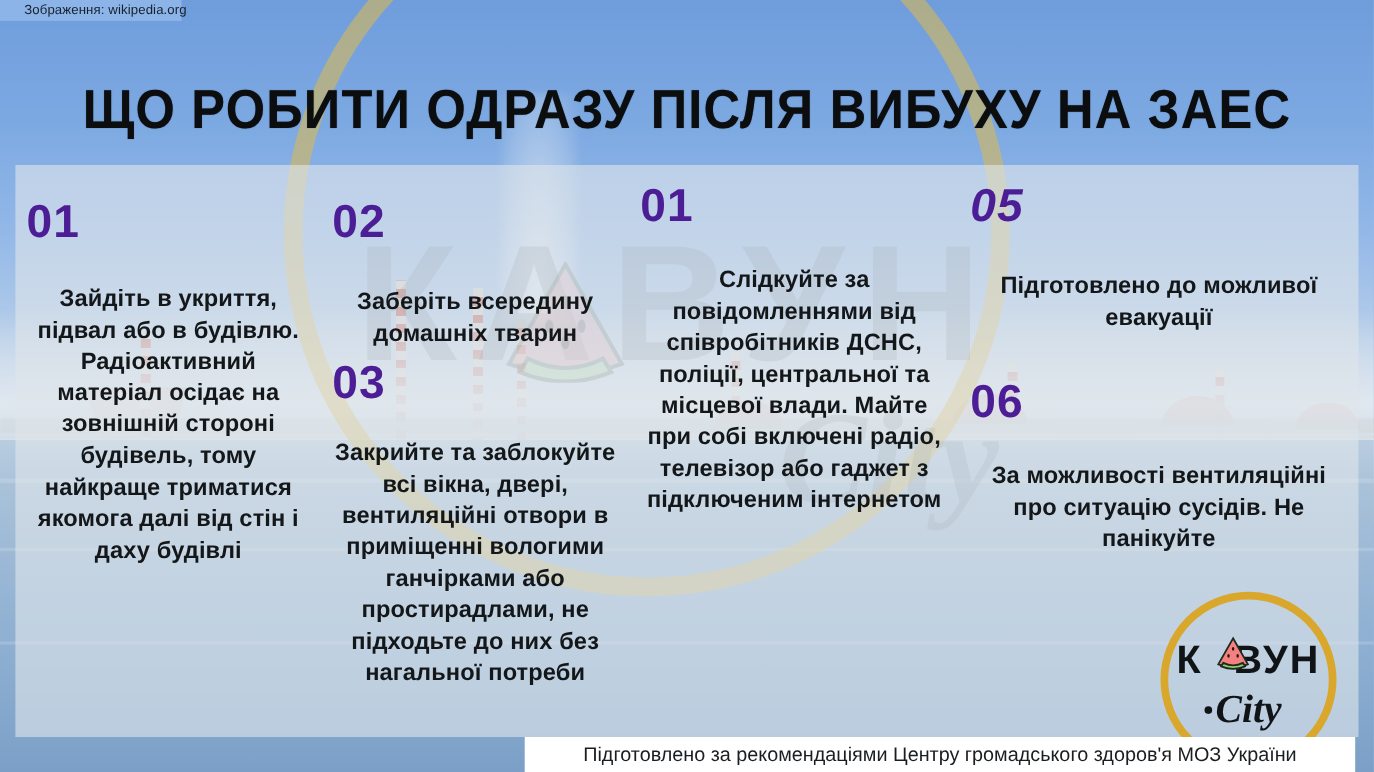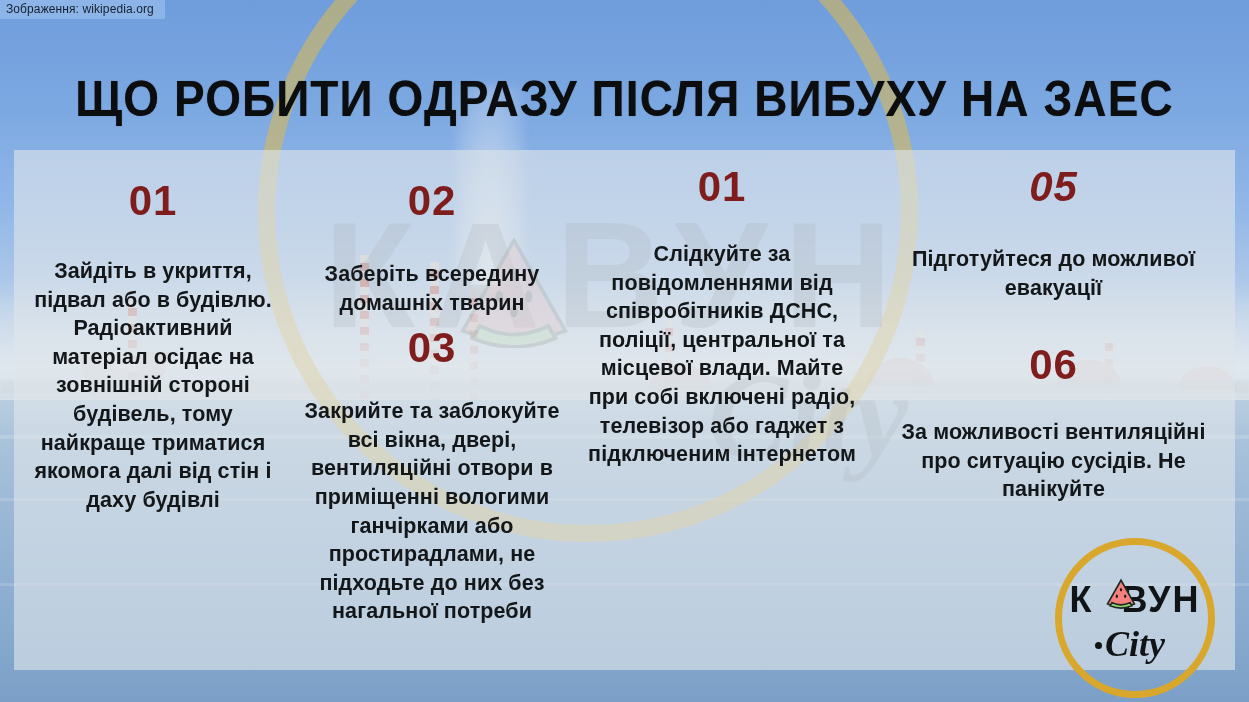--- a/index.html
+++ b/index.html
@@ -139,21 +139,21 @@
 
   
   .source-tag {
     position: absolute;
     left: 0; top: 0;
     width: 165px; height: 19px;
     background: #8cb4e8;
     color: #16212c;
     font-size: 12px;
     line-height: 19px;
-    padding-left: 6px;
+    padding-left: 22px;
     box-sizing: border-box;
     letter-spacing: 0.1px;
     white-space: nowrap;
   }
 
   
   .headline {
     position: absolute;
     left: 0; top: 36px;
     width: 1249px;
@@ -182,24 +182,23 @@
   .col {
     box-sizing: border-box;
     padding: 0 10px;
   }
   .col-1 { width: 278px; }
   .col-2 { width: 280px; }
   .col-3 { width: 300px; }
   .col-4 { width: 363px; }
 
   .num {
-    text-align: center;
     font-size: 42px;
     font-weight: 700;
-    color: #7f1d1d;
+    color: #4c1d95;
     line-height: 1;
     letter-spacing: 1px;
     font-family: "Liberation Sans", sans-serif;
   }
   .body {
     text-align: center;
     font-size: 21.5px;
     font-weight: 700;
     line-height: 1.33;
     color: #141719;
@@ -375,21 +374,21 @@
     <div class="col col-3">
       <div class="item-04">
         <div class="num">01</div>
         <div class="body">Слідкуйте за повідомленнями від співробітників ДСНС, поліції, центральної та місцевої влади. Майте при собі включені радіо, телевізор або гаджет з підключеним інтернетом</div>
       </div>
     </div>
 
     <div class="col col-4">
       <div class="item-05">
         <div class="num">05</div>
-        <div class="body">Підготуйтеся до можливої евакуації</div>
+        <div class="body">Підготовлено до можливої евакуації</div>
       </div>
       <div class="item-06">
         <div class="num">06</div>
         <div class="body">За можливості вентиляційні про ситуацію сусідів. Не панікуйте</div>
       </div>
     </div>
 
   </div>
 
   <div class="logo">
@@ -403,14 +402,15 @@
       <g fill="#23190f">
         <ellipse cx="50" cy="32" rx="3.5" ry="5.5"></ellipse>
         <ellipse cx="37" cy="52" rx="3.5" ry="5.5"></ellipse>
         <ellipse cx="63" cy="52" rx="3.5" ry="5.5"></ellipse>
       </g>
     </svg>
     <div class="logo-dot"></div>
     <div class="logo-city">City</div>
   </div>
 
+  <div class="caption-bar">Підготовлено за рекомендаціями Центру громадського здоров'я МОЗ України</div>
 
 </div>
 
 </body></html>

